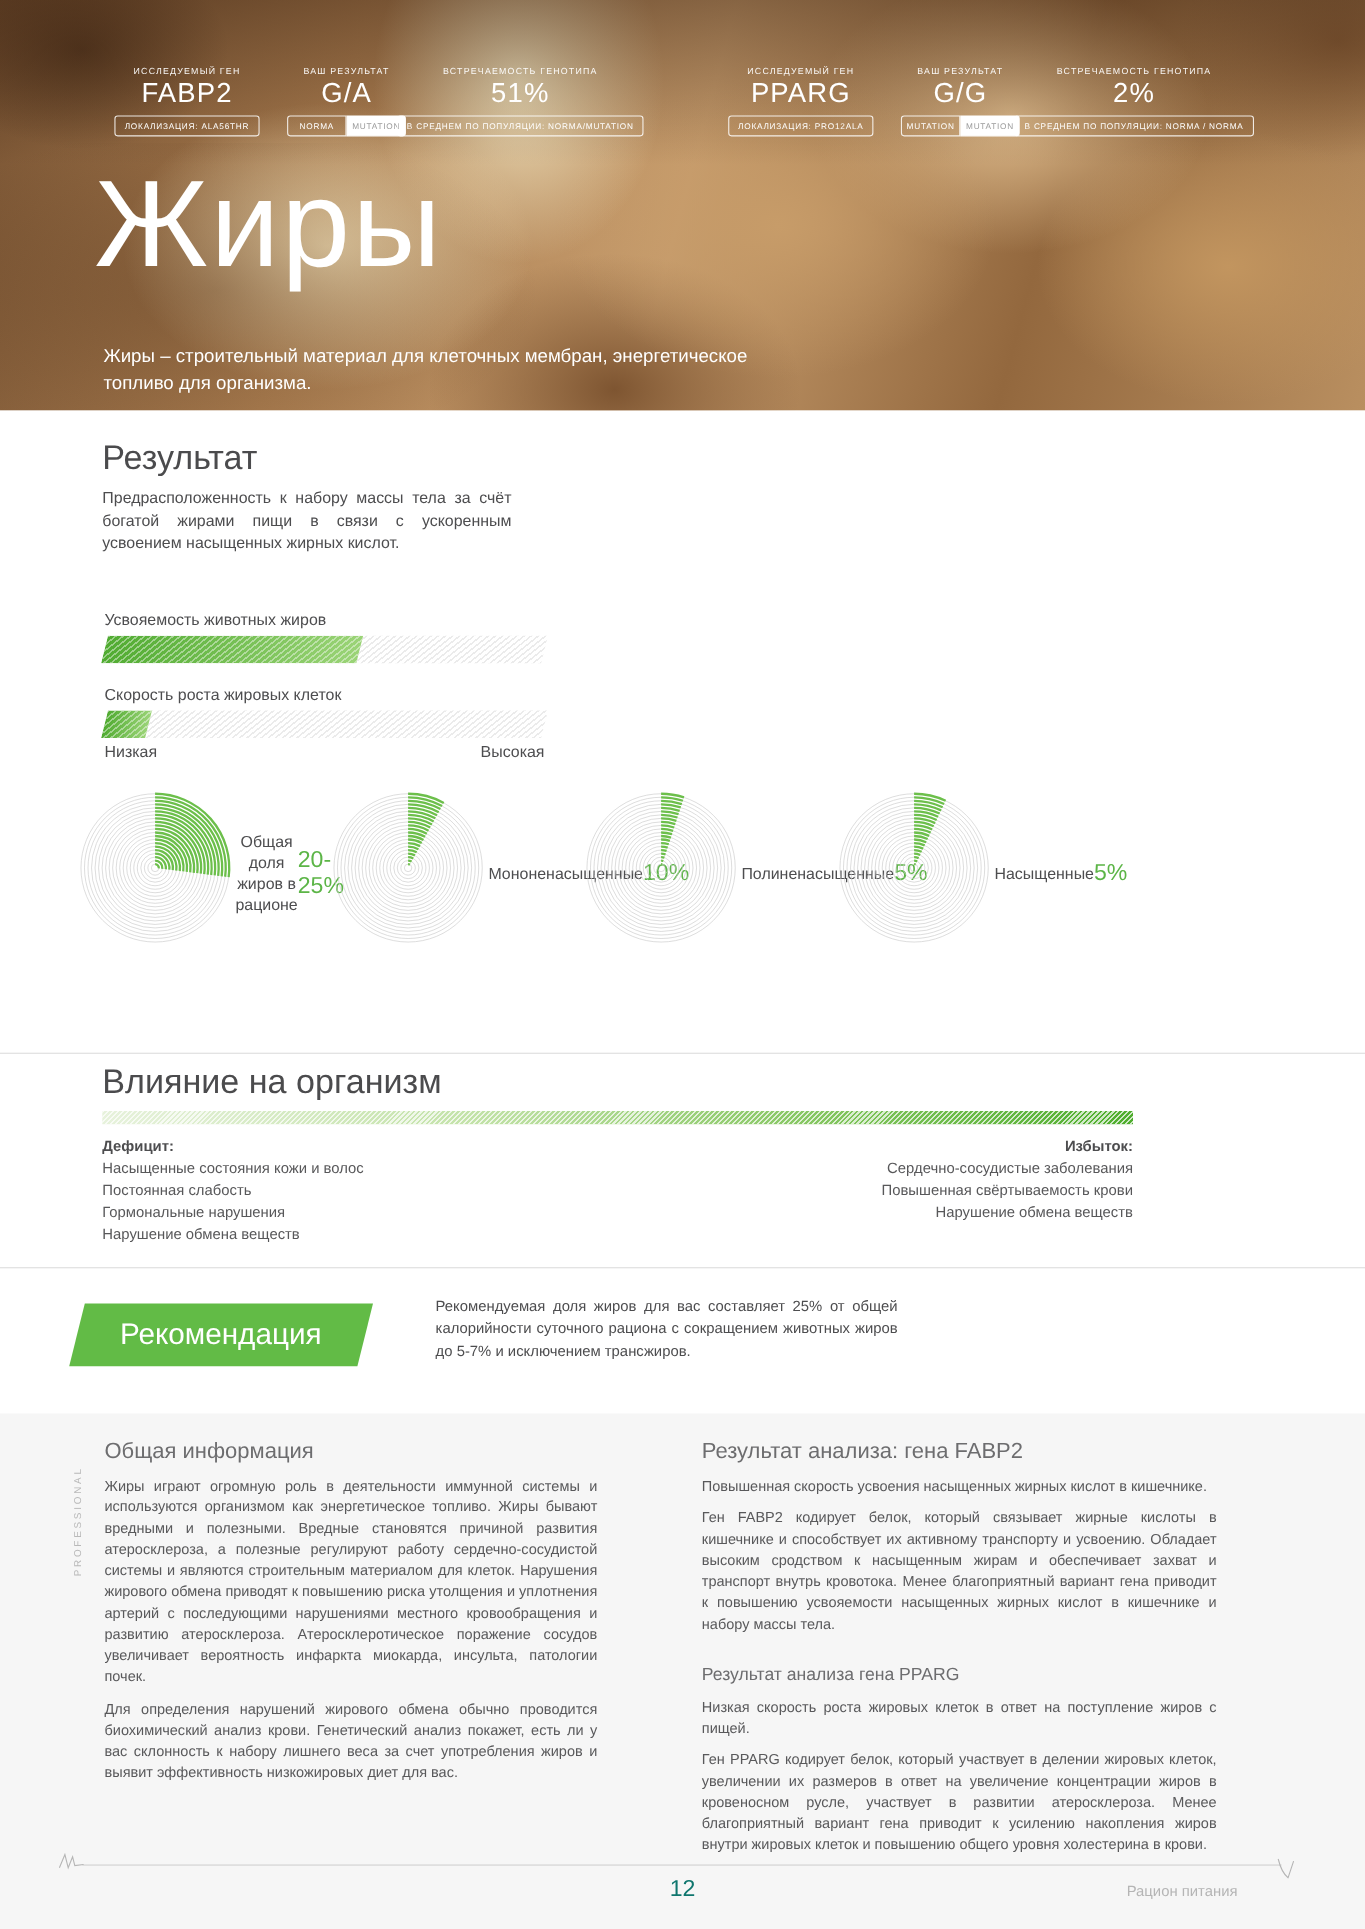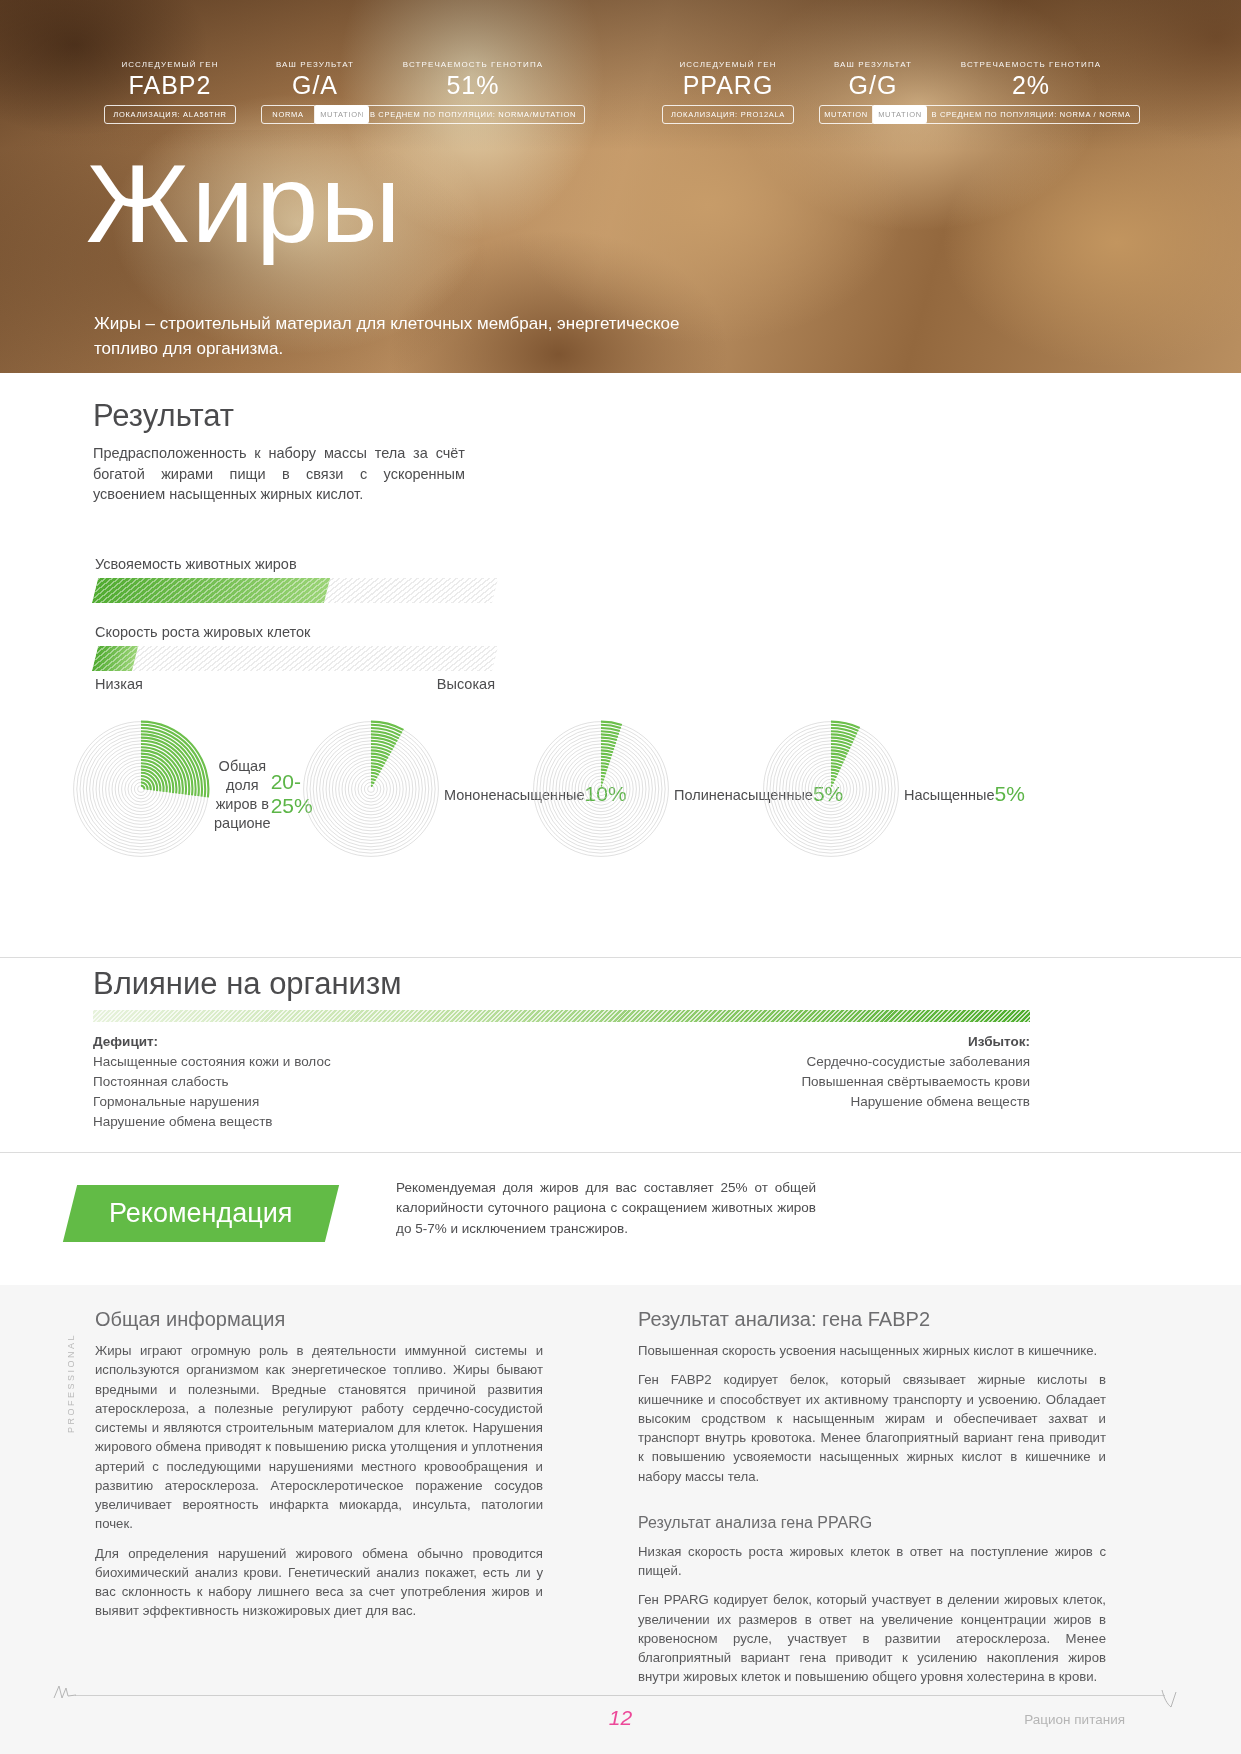--- a/index.html
+++ b/index.html
@@ -94,21 +94,21 @@
   .info-col-r{position:absolute;left:638px;top:1308px;width:468px;}
   .h3{font-size:20px;color:#6d6d6f;font-weight:400;margin:0 0 10px 0;}
   .info p{font-size:13.2px;line-height:1.46;color:#59595b;text-align:justify;margin:0 0 10px 0;}
   .h3b{font-size:16px;color:#6d6d6f;font-weight:400;margin:28px 0 10px 0;}
 
   
   .footer-line{position:absolute;left:75px;top:1695px;width:1090px;border-top:1px solid #cfcfcf;}
   .footer-mark-l{position:absolute;left:52px;top:1684px;}
   .footer-mark-r{position:absolute;left:1160px;top:1688px;}
   .page-num{position:absolute;left:0;top:1706px;width:1241px;text-align:center;
-    font-size:21px;color:#ec4899;font-style:italic;}
+    font-size:21px;color:#0f766e;}
   .footer-right{position:absolute;right:116px;top:1712px;font-size:13.5px;color:#b5b5b5;}
 </style>
 </head>
 <body>
 
 <div class="page">
 
   <div class="hero">
     <div class="gene-row">
 

